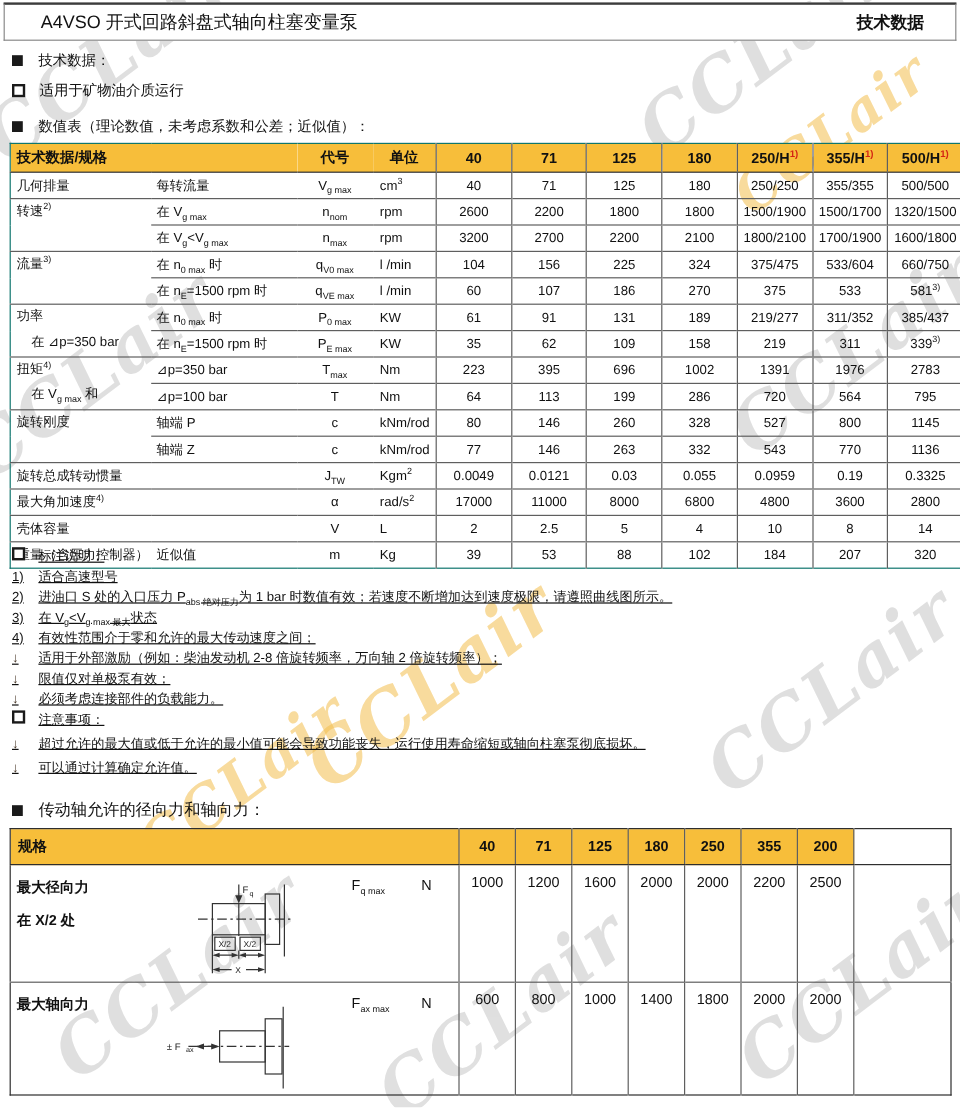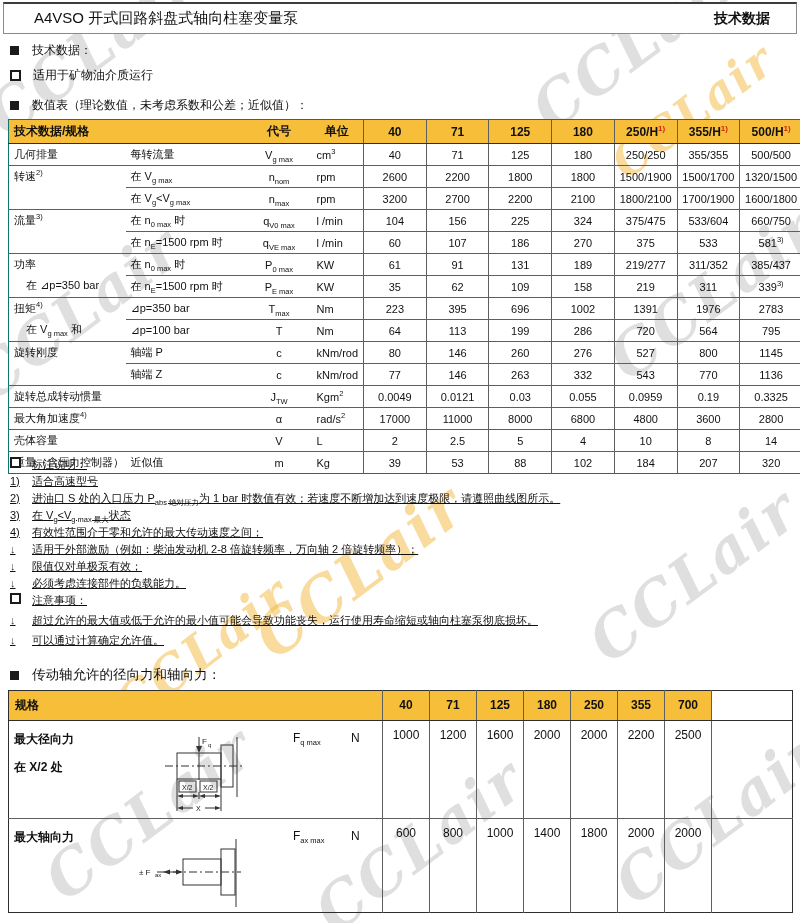--- a/index.html
+++ b/index.html
@@ -249,21 +249,21 @@
         <td class="num">795</td>
       </tr>
       <tr>
         <td class="cat rs" rowspan="2">旋转刚度</td>
         <td class="cond">轴端 P</td>
         <td class="sym"><span>c</span></td>
         <td class="unit"><span>kNm/rod</span></td>
         <td class="num">80</td>
         <td class="num">146</td>
         <td class="num">260</td>
-        <td class="num">276</td>
+        <td class="num">328</td>
         <td class="num">527</td>
         <td class="num">800</td>
         <td class="num">1145</td>
       </tr>
       <tr>
         <td class="cond">轴端 Z</td>
         <td class="sym"><span>c</span></td>
         <td class="unit"><span>kNm/rod</span></td>
         <td class="num">77</td>
         <td class="num">146</td>
@@ -396,21 +396,21 @@
           </colgroup>
       <thead>
       <tr>
         <th class="spec">规格</th>
         <th class="num">40</th>
         <th class="num">71</th>
         <th class="num">125</th>
         <th class="num">180</th>
         <th class="num">250</th>
         <th class="num">355</th>
-        <th class="num">700</th>
+        <th class="num">200</th>
         <th class="filler num"></th>
       </tr>
       </thead>
       <tbody>
       <tr style="height:98px">
         <td class="label">
           <span class="lbl" style="left:5px;top:10px">最大径向力</span>
           <span class="lbl" style="left:5px;top:38px">在 X/2 处</span>
           <span class="symF" style="left:284px;top:10px"><span>F</span><sub class="s">q max</sub></span>
           <span class="symF" style="left:342px;top:10px">N</span>

